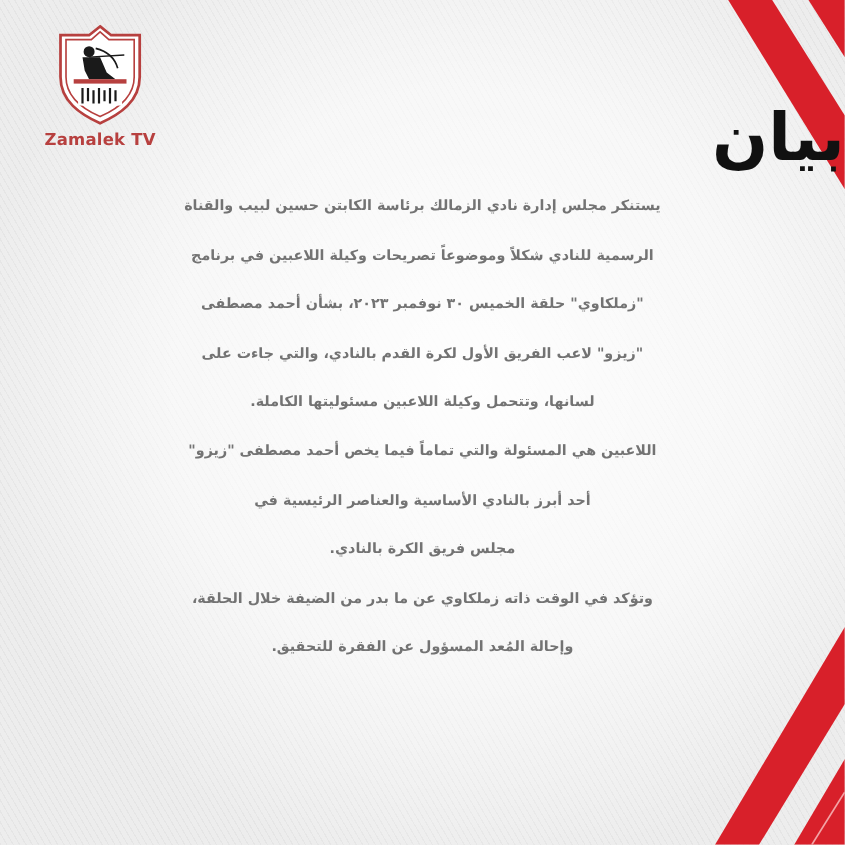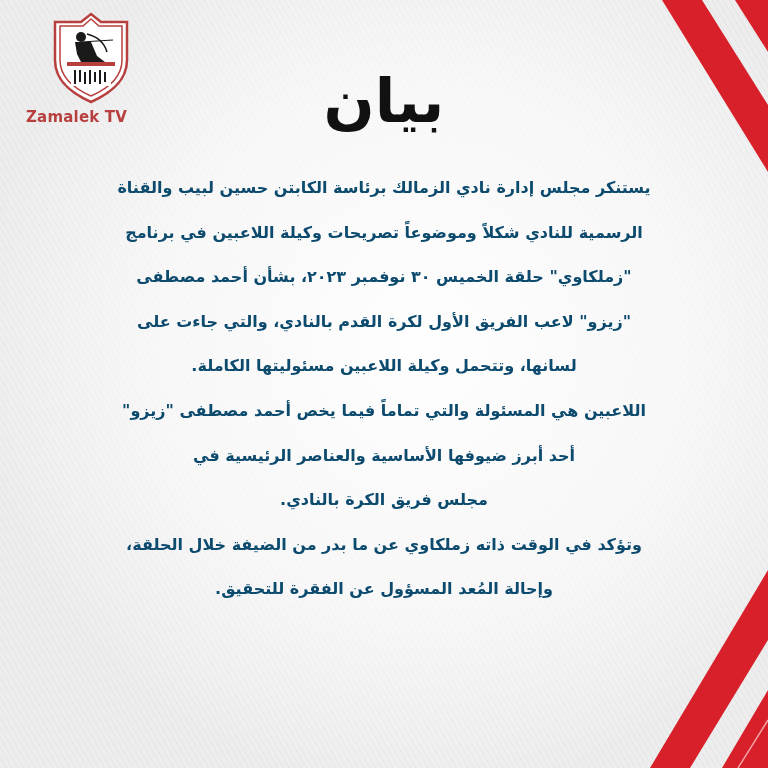--- a/index.html
+++ b/index.html
@@ -5,36 +5,36 @@
     html, body { margin: 0; padding: 0; }
     body {
       width: 768px; height: 768px; overflow: hidden; position: relative;
       background-color: #ededed;
       background-image:
         radial-gradient(ellipse at 55% 45%, rgba(255,255,255,0.95) 0%, rgba(255,255,255,0.6) 45%, rgba(255,255,255,0) 75%),
         repeating-linear-gradient(60deg, rgba(0,0,0,0.035) 0px, rgba(0,0,0,0.035) 1px, rgba(255,255,255,0) 1px, rgba(255,255,255,0) 5px);
       font-family: "DejaVu Sans", sans-serif;
     }
     .stripes { position: absolute; left: 0; top: 0; width: 768px; height: 768px; pointer-events: none; }
-    .logo { position: absolute; left: 26px; top: 12px; width: 130px; }
+    .logo { position: absolute; left: 26px; top: 22px; width: 130px; text-align: center; }
     .logo svg { display: block; margin: 0 auto; }
     .logo-text {
       color: #b7403f; font-family: "DejaVu Sans", sans-serif; font-weight: bold;
       font-size: 15px; margin-top: 4px; letter-spacing: 0.2px;
     }
     .title {
-      position: absolute; left: 0; right: 0; top: 56px; text-align: center;
+      position: absolute; left: 0; right: 0; top: 80px; 
       font-family: "DejaVu Sans", sans-serif; font-weight: bold; font-size: 60px;
       color: #111; line-height: 90px; direction: rtl;
     }
     .body-text {
       position: absolute; left: 70px; right: 70px; top: 166px;
       direction: rtl; text-align: center;
-      color: #0c4a6e; font-family: "DejaVu Sans", sans-serif; font-weight: bold;
-      font-size: 16px; line-height: 44.6px;
+      color: #737373; font-family: "DejaVu Sans", sans-serif; font-weight: bold;
+      font-size: 13px; line-height: 44.6px;
     }
     .body-text .line { display: block; white-space: nowrap; }
   </style>
 </head>
 <body>
 
 <svg class="stripes" viewBox="0 0 768 768">
 
   <polygon points="662,0 702,0 768,105 768,172" fill="#d8202a"></polygon>
   <polygon points="735,0 768,0 768,52" fill="#d8202a"></polygon>
@@ -63,17 +63,17 @@
 
 <div class="title">بيان</div>
 
 <div class="body-text">
   <span class="line">يستنكر مجلس إدارة نادي الزمالك برئاسة الكابتن حسين لبيب والقناة</span>
   <span class="line">الرسمية للنادي شكلاً وموضوعاً تصريحات وكيلة اللاعبين في برنامج</span>
   <span class="line">"زملكاوي" حلقة الخميس ٣٠ نوفمبر ٢٠٢٣، بشأن أحمد مصطفى</span>
   <span class="line">"زيزو" لاعب الفريق الأول لكرة القدم بالنادي، والتي جاءت على</span>
   <span class="line">لسانها، وتتحمل وكيلة اللاعبين مسئوليتها الكاملة.</span>
   <span class="line">اللاعبين هي المسئولة والتي تماماً فيما يخص أحمد مصطفى "زيزو"</span>
-  <span class="line">أحد أبرز ضيوفها الأساسية والعناصر الرئيسية في</span>
+  <span class="line">أحد أبرز بالنادي الأساسية والعناصر الرئيسية في</span>
   <span class="line">مجلس فريق الكرة بالنادي.</span>
   <span class="line">وتؤكد في الوقت ذاته زملكاوي عن ما بدر من الضيفة خلال الحلقة،</span>
   <span class="line">وإحالة المُعد المسؤول عن الفقرة للتحقيق.</span>
 </div>
 
 </body></html>

